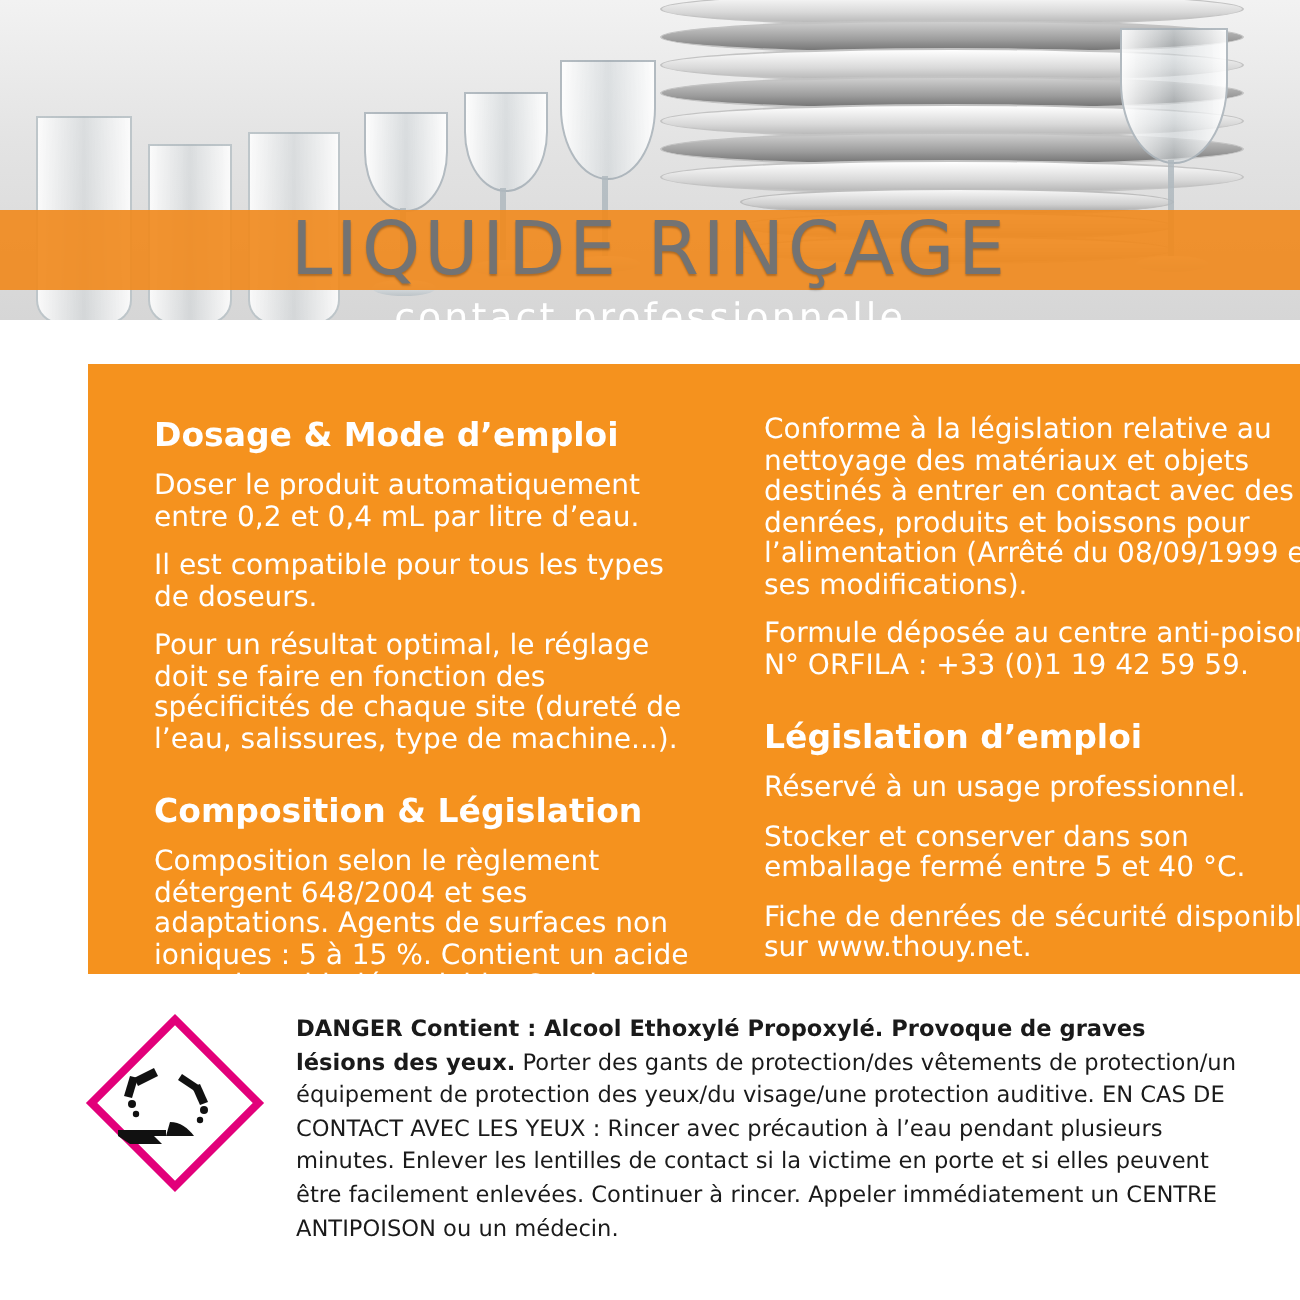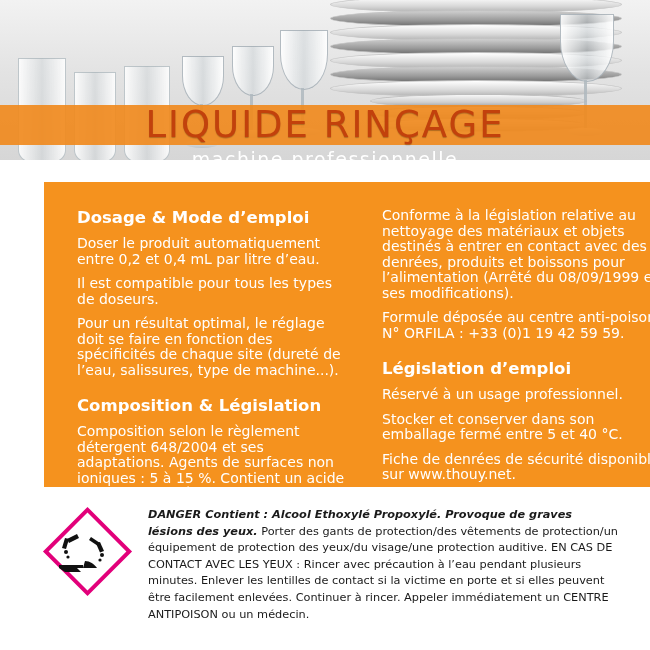--- a/index.html
+++ b/index.html
@@ -54,21 +54,21 @@
   .title-band{
     position:absolute;top:105px;left:0;width:650px;height:40px;
     background:#f08a1e;opacity:.92;
   }
   .title-wrap{
     position:absolute;top:104px;left:0;width:650px;height:78px;
     text-align:center;
   }
   .title{
     font-family:"DejaVu Sans", sans-serif;
-    font-size:37px;letter-spacing:2px;color:#c2410c;font-weight:400;
+    font-size:37px;letter-spacing:2px;color:#737373;font-weight:400;
     line-height:42px;
     text-shadow:0 1px 1px rgba(0,0,0,.25);
     text-align:center;
   }
   .subtitle{
     font-size:19px;color:#ffffff;letter-spacing:1.5px;line-height:26px;
     font-weight:400;
   }
 
   
@@ -108,21 +108,21 @@
     transform-origin:center;
     left:11px;top:11px;
   }
   .ghs .glyph{
     position:absolute;left:0;top:0;width:78px;height:78px;
   }
   .danger-text{
     position:absolute;left:148px;top:20px;width:472px;
     font-size:11.3px;line-height:16.6px;color:#1a1a1a;
   }
-  .danger-text b{font-weight:bold;font-style:italic;}
+  .danger-text b{font-weight:bold;}
 </style>
 </head>
 <body>
 
 <div class="page">
 
   <div class="photo">
     <div class="plate-stack">
       <div class="plate" style="top:6px;"></div>
       <div class="plate dark" style="top:20px;"></div>
@@ -158,21 +158,21 @@
     <div class="stem" style="left:560px;top:14px;height:146px;width:52px;">
       <div class="bowl" style="width:52px;height:66px;"></div>
       <div class="rod" style="top:66px;left:24px;height:50px;"></div>
       <div class="foot" style="top:114px;left:8px;width:36px;"></div>
     </div>
   </div>
 
   <div class="title-band"></div>
   <div class="title-wrap">
     <div class="title">LIQUIDE RINÇAGE</div>
-    <div class="subtitle">machine professionnelle</div>
+    <div class="subtitle">contact professionnelle</div>
   </div>
 
   <div class="body-orange">
 
     <div class="col col-left">
       <h2 class="sec">Dosage &amp; Mode d’emploi</h2>
       <p class="tx">Doser le produit automatiquement entre 0,2 et 0,4 mL par litre d’eau.</p>
       <p class="tx">Il est compatible pour tous les types de doseurs.</p>
       <p class="tx">Pour un résultat optimal, le réglage doit se faire en fonction des spécificités de chaque site (dureté de l’eau, salissures, type de machine...).</p>
 

